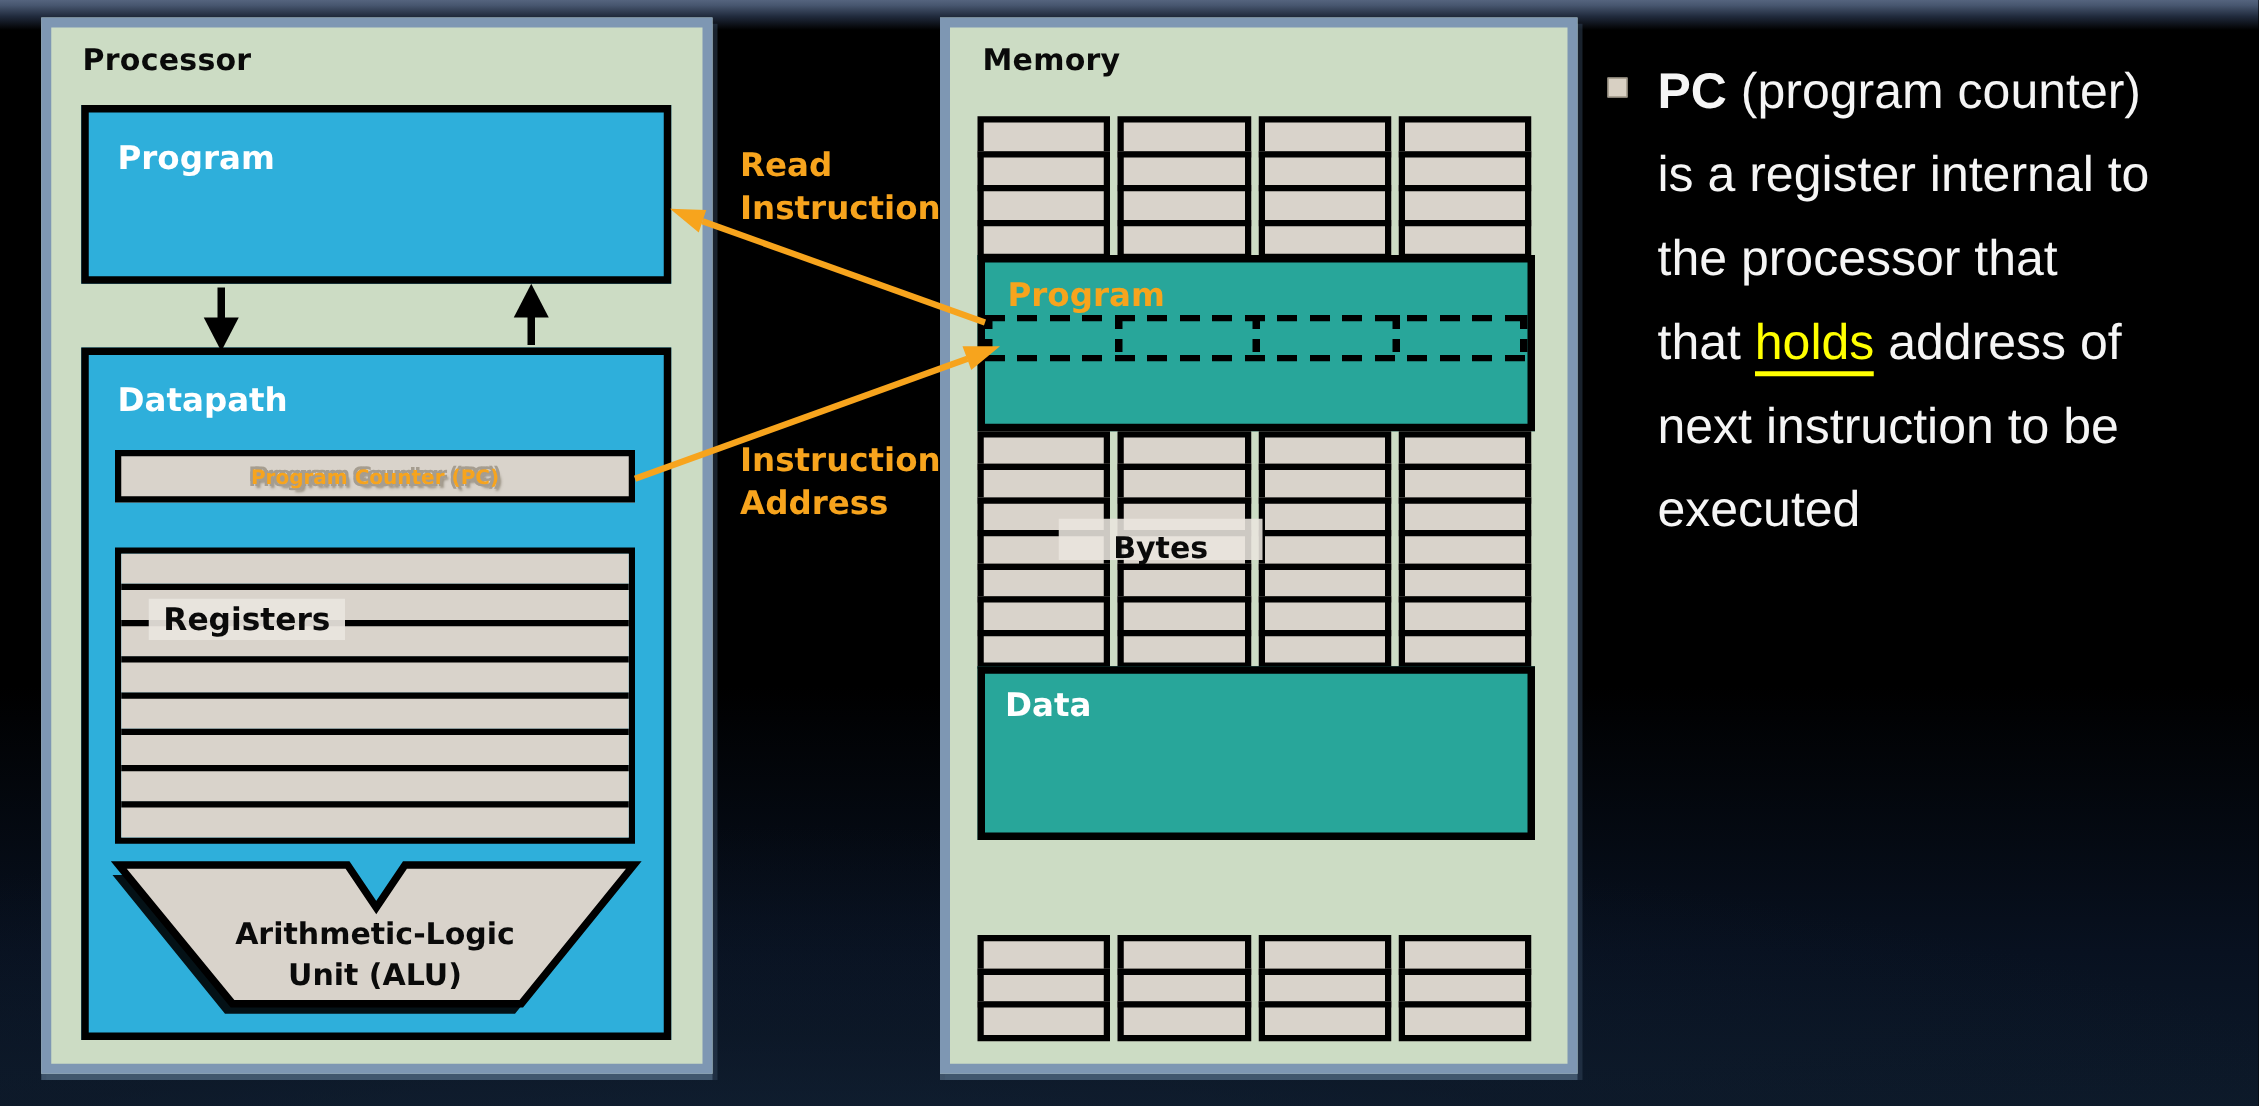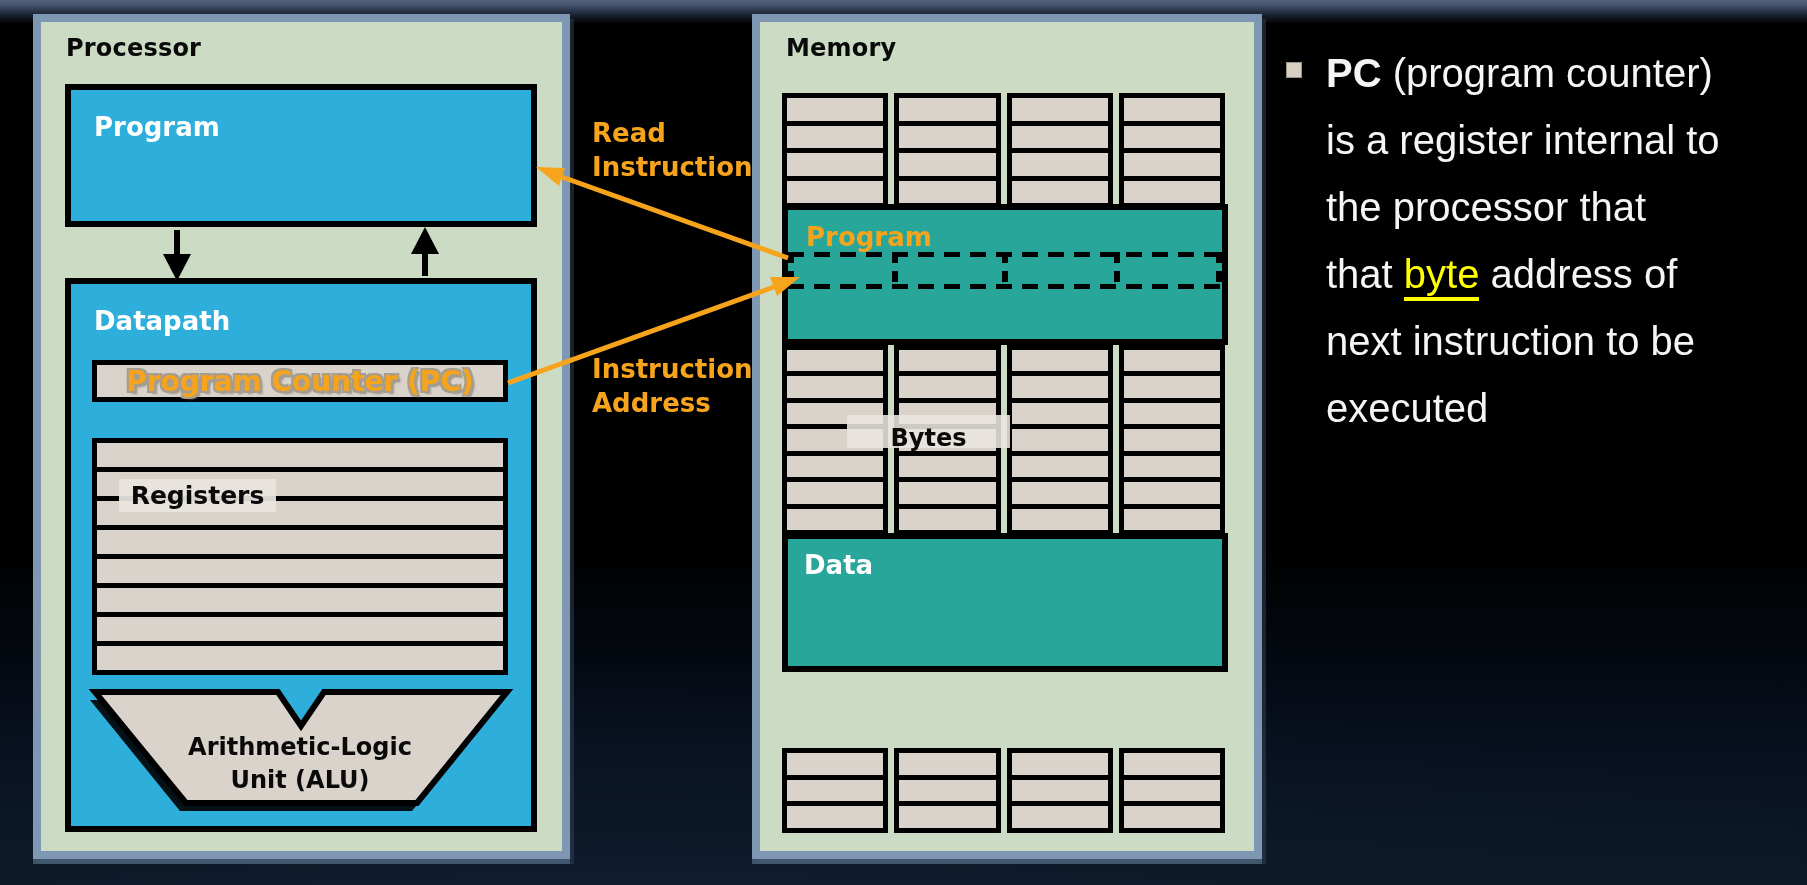--- a/index.html
+++ b/index.html
@@ -30,21 +30,21 @@
   .bluebox { position:absolute; background:#2eafdb; border:6px solid #000; }
   #control-box  { left:65px; top:84px;  width:472px; height:143px; }
   #datapath-box { left:65px; top:278px; width:472px; height:554px; }
   .bluebox-label { position:absolute; font-size:26px; font-weight:bold; color:#fff; }
   #pc-bar {
     position:absolute; left:92px; top:360px; width:416px; height:42px;
     background:#d9d3cb; border:5px solid #000;
     display:flex; align-items:center; justify-content:center;
   }
   #pc-bar span {
-    font-size:28px; font-weight:bold; color:#f7a41d;
+    font-size:16px; font-weight:bold; color:#f7a41d;
     text-shadow:2px 2px 0 #a59d90, -2px -2px 0 #a59d90, 2px -2px 0 #a59d90, -2px 2px 0 #a59d90, 3px 3px 2px rgba(90,80,60,.5);
     white-space:nowrap;
   }
   #registers-block {
     position:absolute; left:92px; top:438px; width:416px; height:237px;
     border:5px solid #000; display:flex; flex-direction:column;
   }
   .register-row { flex:1; background:#d9d3cb; }
   .register-row + .register-row { border-top:5px solid #000; }
   #registers-label-halo {
@@ -289,17 +289,17 @@
   <div class="orange-label" id="instruction-address-label">
     <div>Instruction</div>
     <div>Address</div>
   </div>
 
   <div id="note-bullet"></div>
   <div id="note-text">
       <div><span class="b">PC</span><span> (program counter)</span></div>
       <div><span>is a register internal to</span></div>
       <div><span>the processor that</span></div>
-      <div><span>that </span><span class="hl">byte</span><span> address of</span></div>
+      <div><span>that </span><span class="hl">holds</span><span> address of</span></div>
       <div><span>next instruction to be</span></div>
       <div><span>executed</span></div>
     </div>
 </div>
 
 </body></html>

